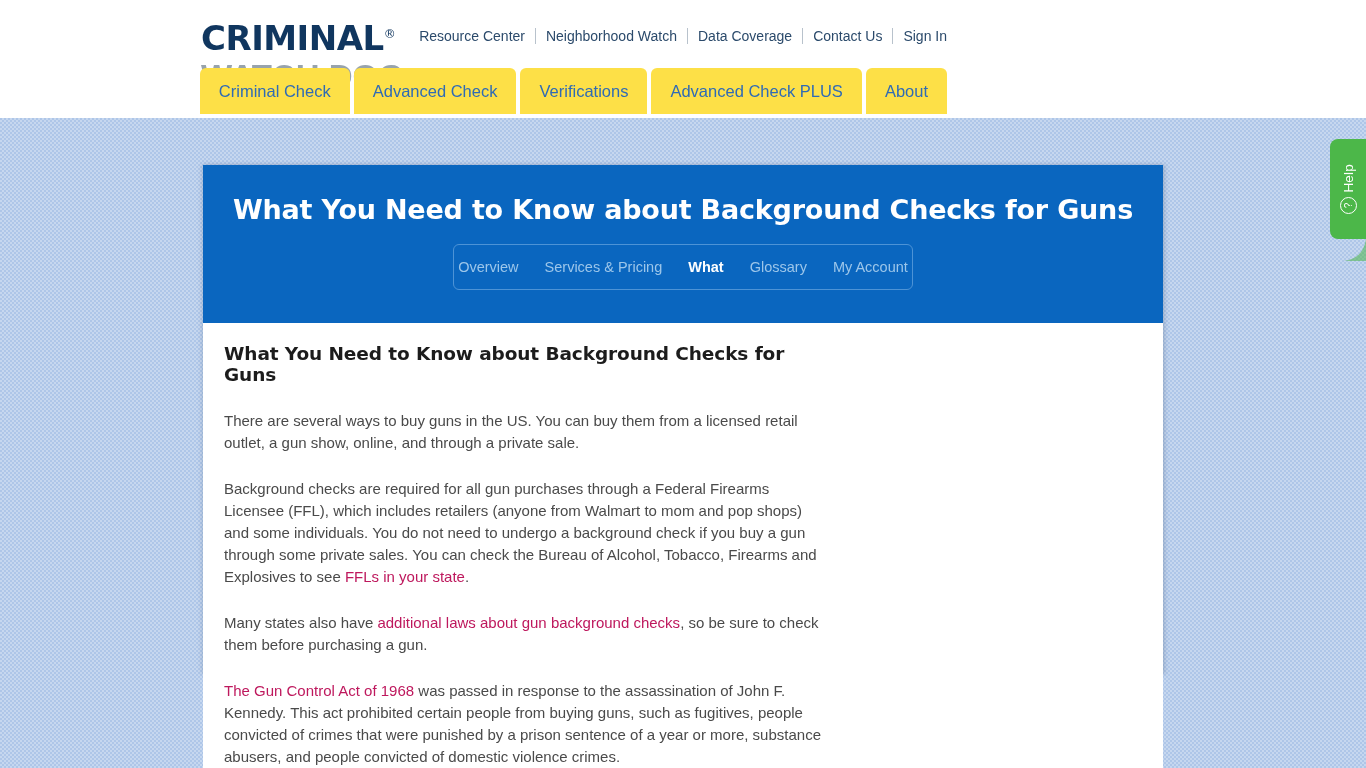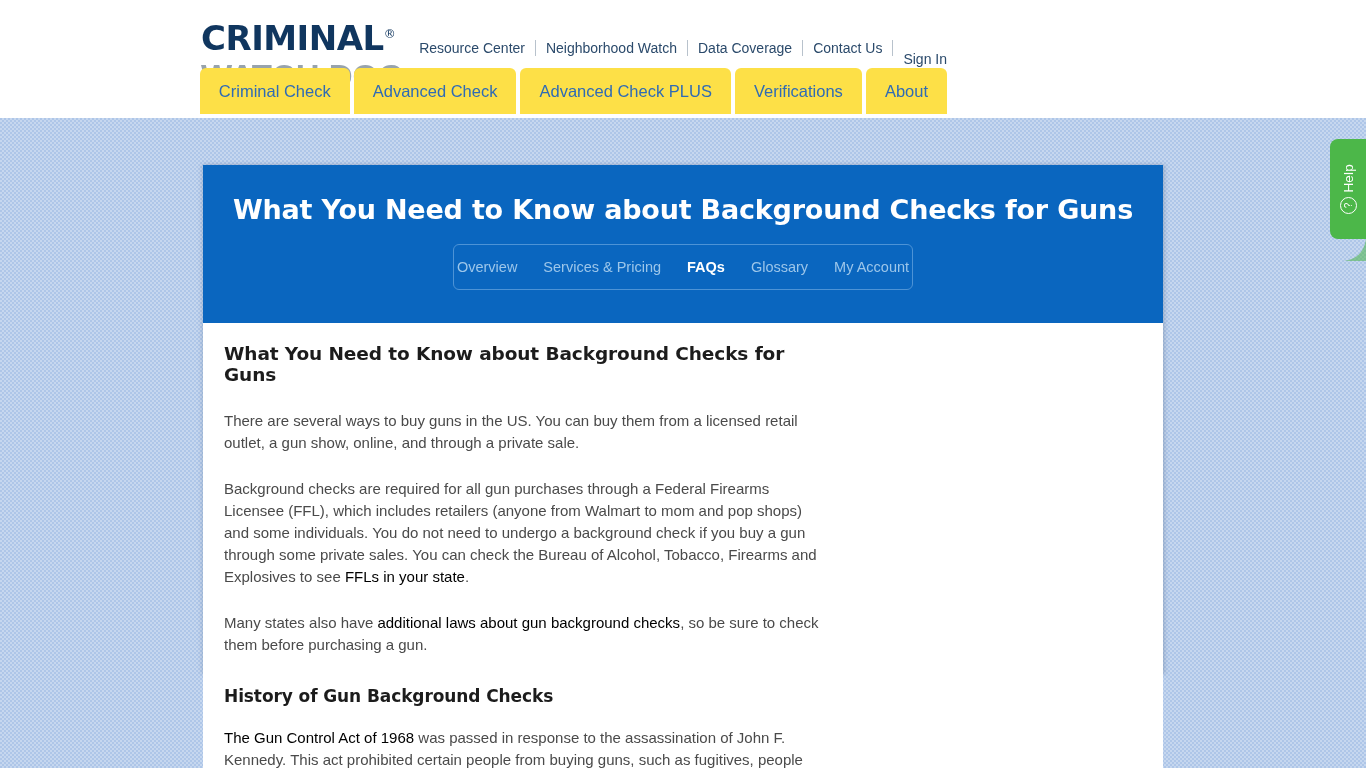--- a/index.html
+++ b/index.html
@@ -82,21 +82,21 @@
     color: #2b4a6b;
     white-space: nowrap;
   }
   .utilnav a {
     color: #2b4a6b;
     text-decoration: none;
     padding: 0 10px;
     line-height: 20px;
   }
   .utilnav a:first-child { padding-left: 0; }
-  .utilnav a:last-child { padding-right: 0; margin-top: 23px; }
+  .utilnav a:last-child { padding-right: 0; }
   .utilnav .sep {
     width: 1px;
     height: 16px;
     background: #b8c2cc;
   }
 
   
   .maintabs {
     position: absolute;
     right: 203px;
@@ -228,21 +228,21 @@
     letter-spacing: -0.1px;
   }
   p.body-text {
     margin: 0 0 24px 0;
     font-size: 15px;
     line-height: 22px;
     color: #4a4a4a;
   }
   p.body-text:last-child { margin-bottom: 0; }
   a.inline-link {
-    color: #000000;
+    color: #be185d;
     text-decoration: none;
   }
 
   
   .helptab {
     position: absolute;
     right: 0;
     top: 139px;
     width: 36px;
     height: 100px;
@@ -315,51 +315,50 @@
     <a>Data Coverage</a>
     <span class="sep"></span>
     <a>Contact Us</a>
     <span class="sep"></span>
     <a>Sign In</a>
   </div>
 
   <div class="maintabs">
     <div class="maintab">Criminal Check</div>
     <div class="maintab">Advanced Check</div>
+    <div class="maintab">Verifications</div>
     <div class="maintab">Advanced Check PLUS</div>
-    <div class="maintab">Verifications</div>
     <div class="maintab">About</div>
   </div>
 </div>
 
 <div class="card">
 
   <div class="card-head">
     <div class="card-title">What You Need to Know about Background Checks for Guns</div>
 
     <div class="subtabs">
       <div class="subtab">Overview</div>
       <div class="subtab">Services &amp; Pricing</div>
-      <div class="subtab active">FAQs</div>
+      <div class="subtab active">What</div>
       <div class="subtab">Glossary</div>
       <div class="subtab">My Account</div>
     </div>
   </div>
 
   <div class="card-body">
     <div class="article">
       <h2 class="sec-title">What You Need to Know about Background Checks for Guns</h2>
 
       <p class="body-text">There are several ways to buy guns in the US. You can buy them from a licensed retail outlet, a gun show, online, and through a private sale.</p>
 
       <p class="body-text"><span>Background checks are required for all gun purchases through a Federal Firearms Licensee (FFL), which includes retailers (anyone from Walmart to mom and pop shops) and some individuals. You do not need to undergo a background check if you buy a gun through some private sales. You can check the Bureau of Alcohol, Tobacco, Firearms and Explosives to see </span><a class="inline-link">FFLs in your state</a><span>.</span></p>
 
       <p class="body-text"><span>Many states also have </span><a class="inline-link">additional laws about gun background checks</a><span>, so be sure to check them before purchasing a gun.</span></p>
 
-      <h3 class="sec-title">History of Gun Background Checks</h3>
 
       <p class="body-text"><a class="inline-link">The Gun Control Act of 1968</a><span> was passed in response to the assassination of John F. Kennedy. This act prohibited certain people from buying guns, such as fugitives, people convicted of crimes that were punished by a prison sentence of a year or more, substance abusers, and people convicted of domestic violence crimes.</span></p>
     </div>
   </div>
 </div>
 
 <div class="subtab-arrow"></div>
 
 <div class="helptab">
   <div class="helptab-inner">

